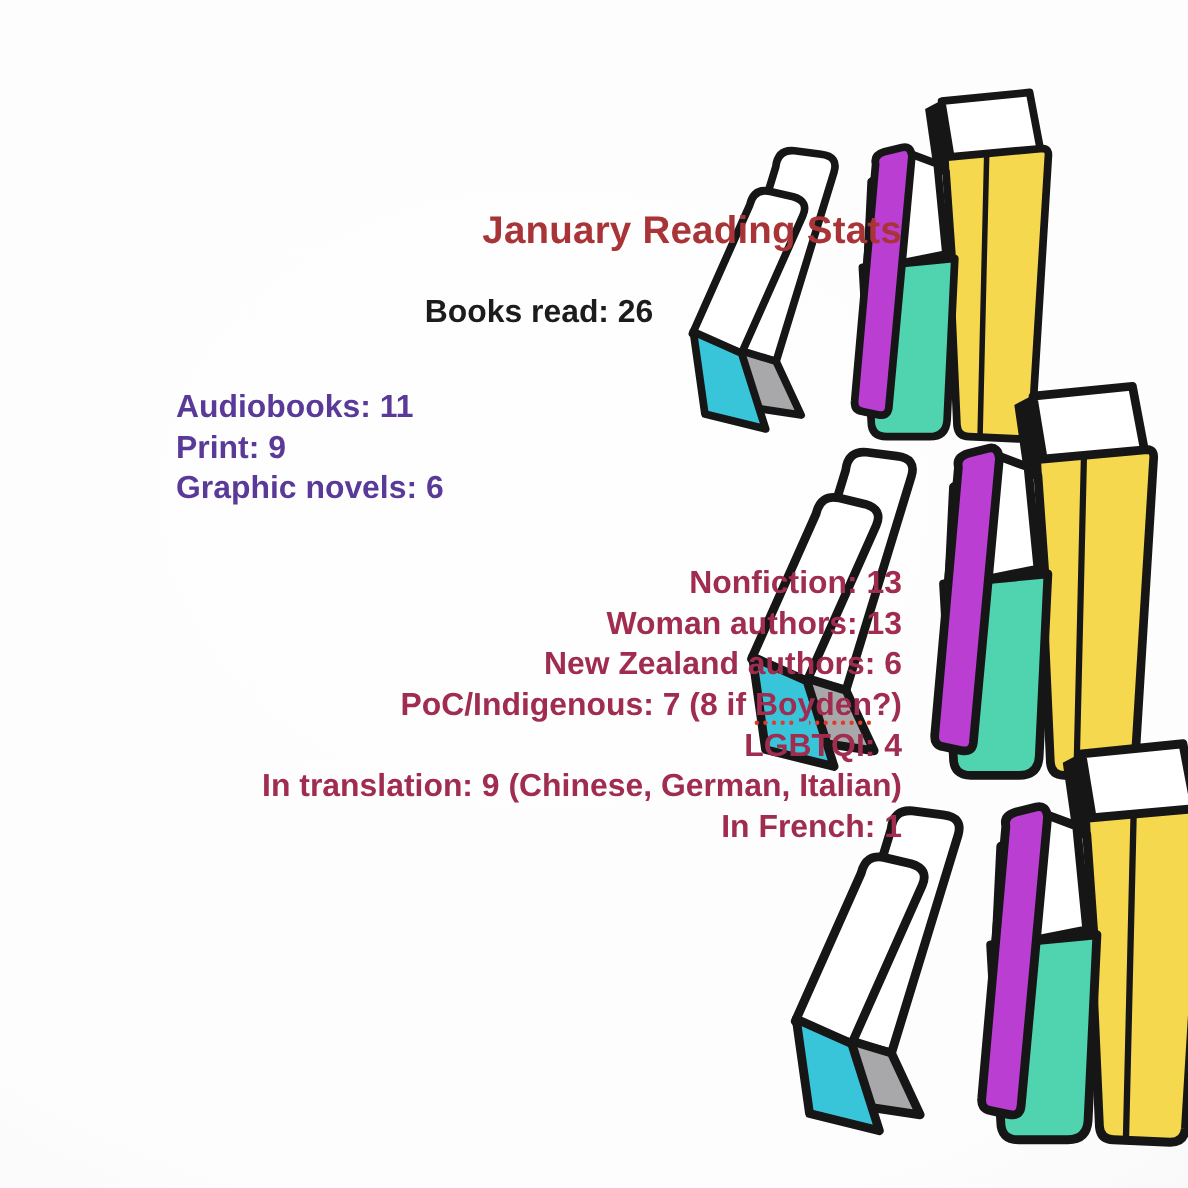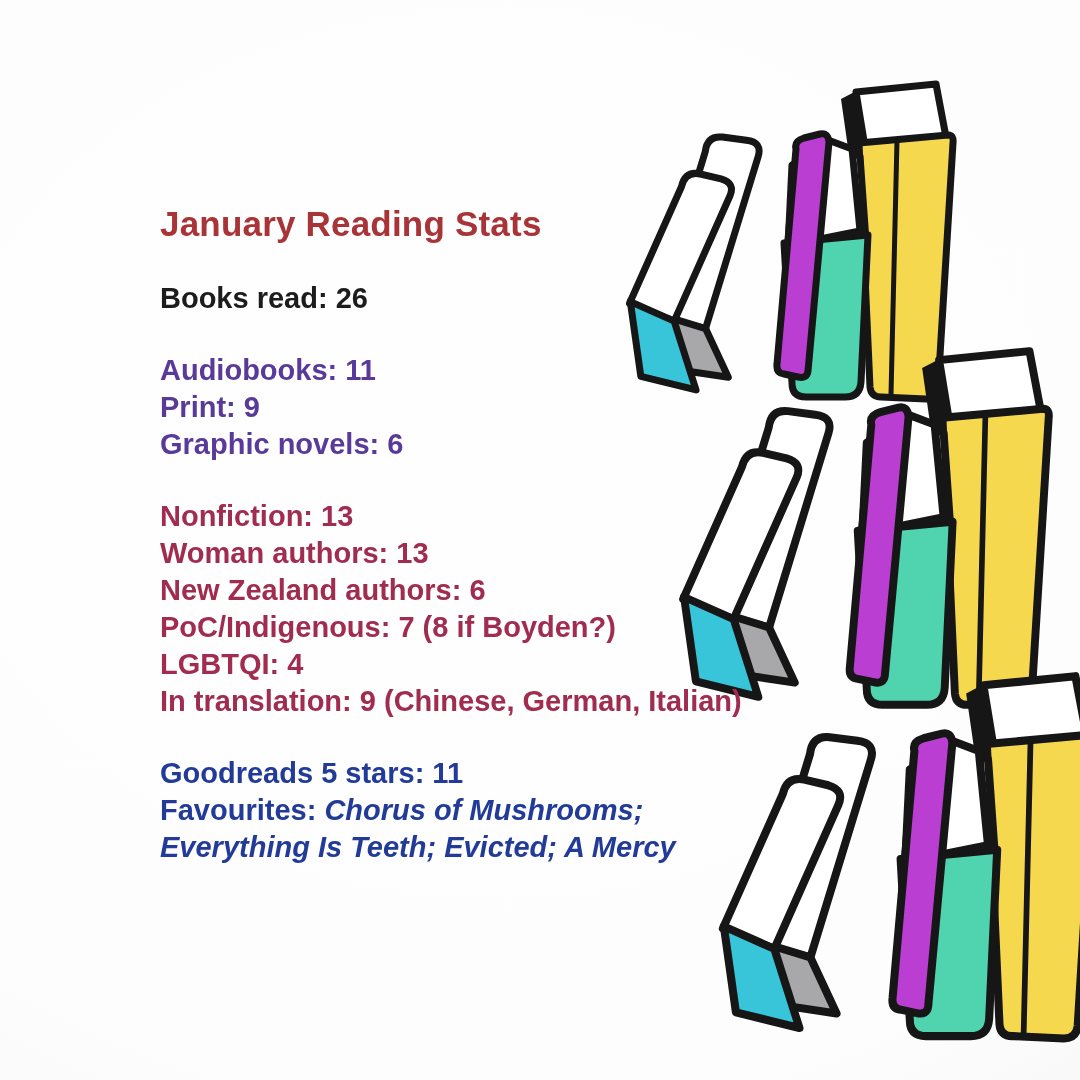--- a/index.html
+++ b/index.html
@@ -13,31 +13,32 @@
   }
   .books-art{
     position:absolute;left:0;top:0;width:1080px;height:1080px;
   }
   .stats{
     position:absolute;left:160px;top:188px;width:660px;
     font-weight:bold;
     -webkit-font-smoothing:antialiased;
   }
   .title{
-    font-size:35px;line-height:44px;margin:14px 0 34px 0;
-    color:#a93438;letter-spacing:.2px;
+    font-size:35px;line-height:44px;margin:0 0 34px 0;
+    color:#a93438;letter-spacing:.2px;text-align:right;
   }
   .line{font-size:29px;line-height:37px;white-space:nowrap;}
-  .group{margin-top:35px;}
-  .c-black{color:#1c1c1c;}
+  .group{margin-top:49px;}
+  .c-black{color:#1c1c1c;text-align:center;}
   .c-purple{color:#5a3a99;}
-  .c-maroon{color:#a02c50;}
+  .c-maroon{color:#a02c50;text-align:right;}
   .c-blue{color:#223b99;}
   .italic{font-style:italic;}
   .spellcheck{
+    text-decoration:underline;
     text-decoration-style:dotted;
     text-decoration-color:#e03a2f;
     text-decoration-thickness:3.5px;
     text-underline-offset:5px;
   }
 </style>
 </head>
 <body>
 
 <div class="canvas">
@@ -93,24 +94,18 @@
 
     <div class="group c-maroon">
       <div class="line">Nonfiction: 13</div>
       <div class="line">Woman authors: 13</div>
       <div class="line">New Zealand authors: 6</div>
       <div class="line">
         <span>PoC/Indigenous: 7 (8 if </span><span class="spellcheck">Boyden</span><span>?)</span>
       </div>
       <div class="line">LGBTQI: 4</div>
       <div class="line">In translation: 9 (Chinese, German, Italian)</div>
+      <div class="line">In French: 1</div>
     </div>
 
-    <div class="group c-blue">
-      <div class="line">Goodreads 5 stars: 11</div>
-      <div class="line">
-        <span>Favourites: </span><span class="italic">Chorus of Mushrooms;</span>
-      </div>
-      <div class="line italic">Everything Is Teeth; Evicted; A Mercy</div>
-    </div>
 
   </div>
 </div>
 
 </body></html>

